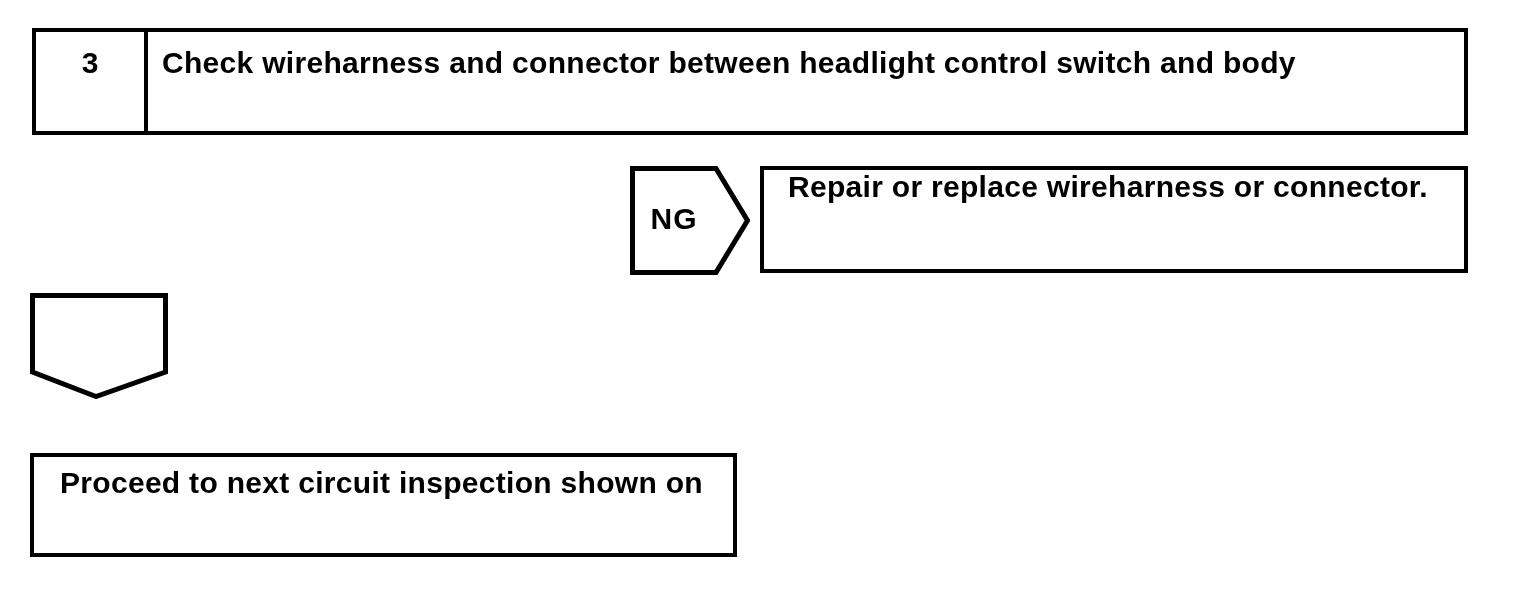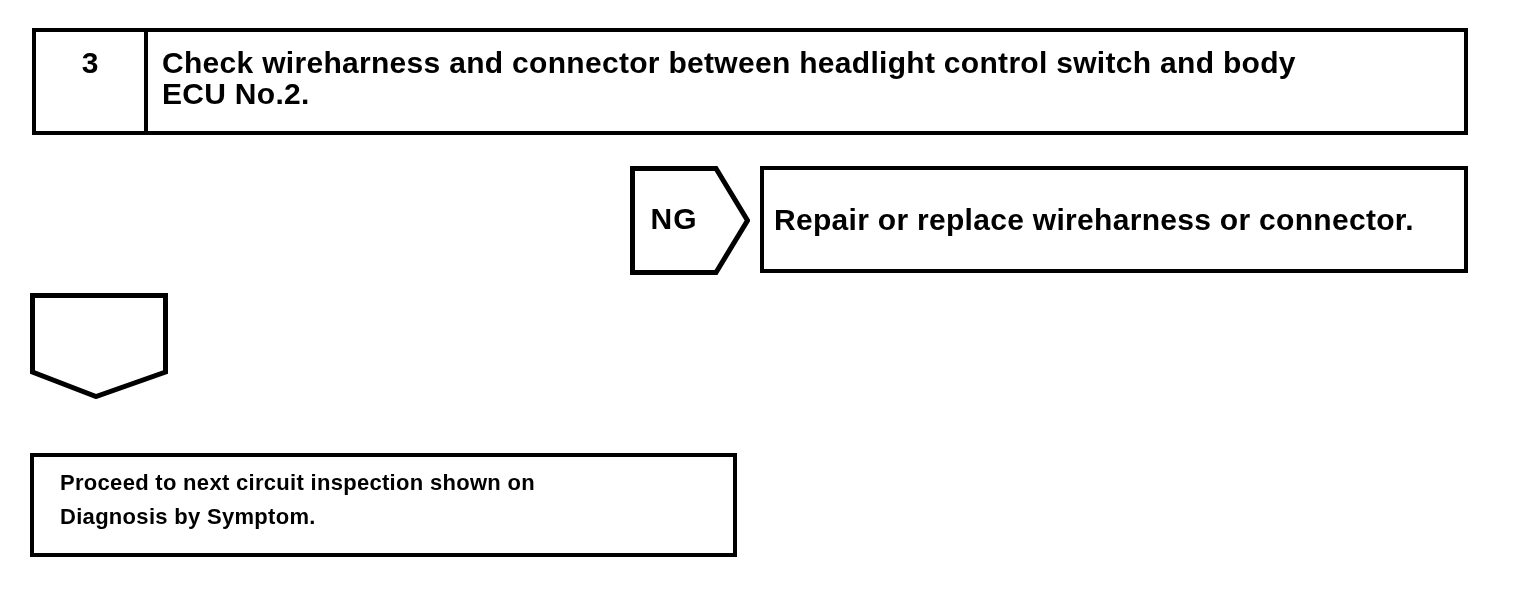--- a/index.html
+++ b/index.html
@@ -88,47 +88,46 @@
     width: 138px;
     height: 78px;
   }
   
   .repair-box {
     left: 760px;
     top: 166px;
     width: 708px;
     height: 107px;
     display: flex;
-    align-items: center;
-    padding-left: 10px;
+    align-items: flex-start;
+    padding-left: 24px;
     font-size: 30px;
     letter-spacing: 0.3px;
   }
   
   .proceed-box {
     left: 30px;
     top: 453px;
     width: 707px;
     height: 104px;
     padding: 9px 10px 16px 26px;
-    font-size: 22px;
+    font-size: 30px;
     line-height: 34px;
     letter-spacing: 0.3px;
   }
 </style>
 </head>
 <body>
 
 <div class="canvas">
 
   <div class="box step-box">
     <div class="step-num-cell">3</div>
     <div class="step-text-cell">
       <div>Check wireharness and connector between headlight control switch and body</div>
-      <div>ECU No.2.</div>
     </div>
   </div>
 
   <div class="pentagon ng-pentagon">
     <svg width="120" height="109" viewBox="0 0 120 109">
       <polygon points="2.5,2.5 86,2.5 117.5,54.5 86,106.5 2.5,106.5" fill="#ffffff" stroke="#000000" stroke-width="5" stroke-linejoin="miter"></polygon>
     </svg>
     <span class="ptext">NG</span>
   </div>
 
@@ -137,16 +136,15 @@
   </div>
 
   <div class="pentagon ok-pentagon">
     <svg width="138" height="106" viewBox="0 0 138 106">
       <polygon points="2.5,2.5 135.5,2.5 135.5,79 66,103.5 2.5,79" fill="#ffffff" stroke="#000000" stroke-width="5" stroke-linejoin="miter"></polygon>
     </svg>
   </div>
 
   <div class="box proceed-box">
     <div>Proceed to next circuit inspection shown on</div>
-    <div>Diagnosis by Symptom.</div>
   </div>
 
 </div>
 
 </body></html>

